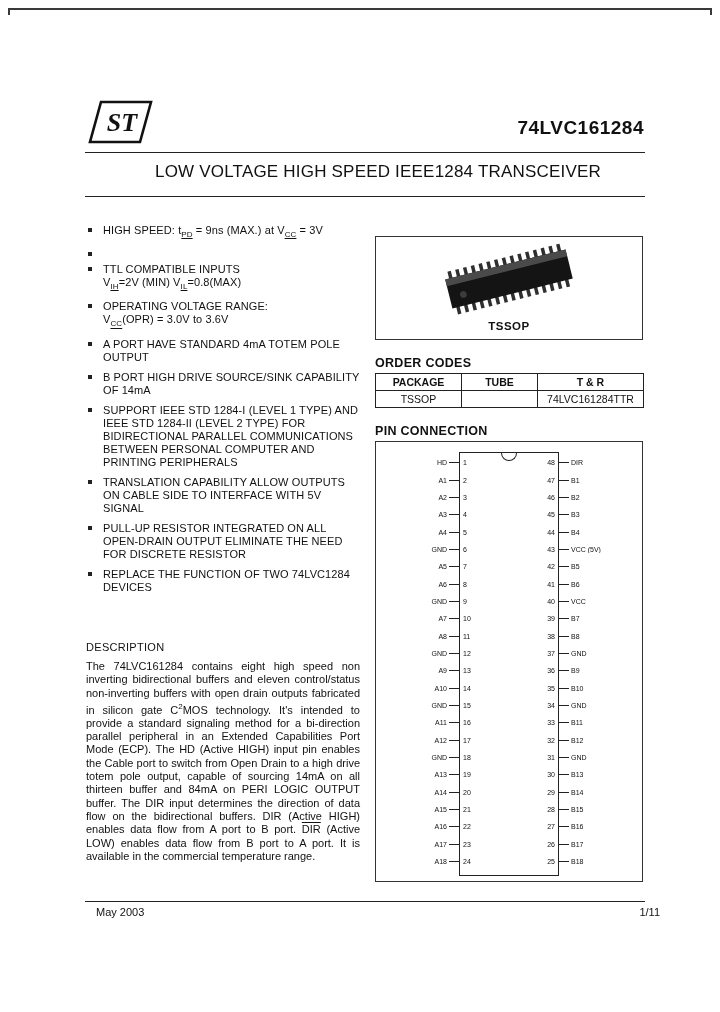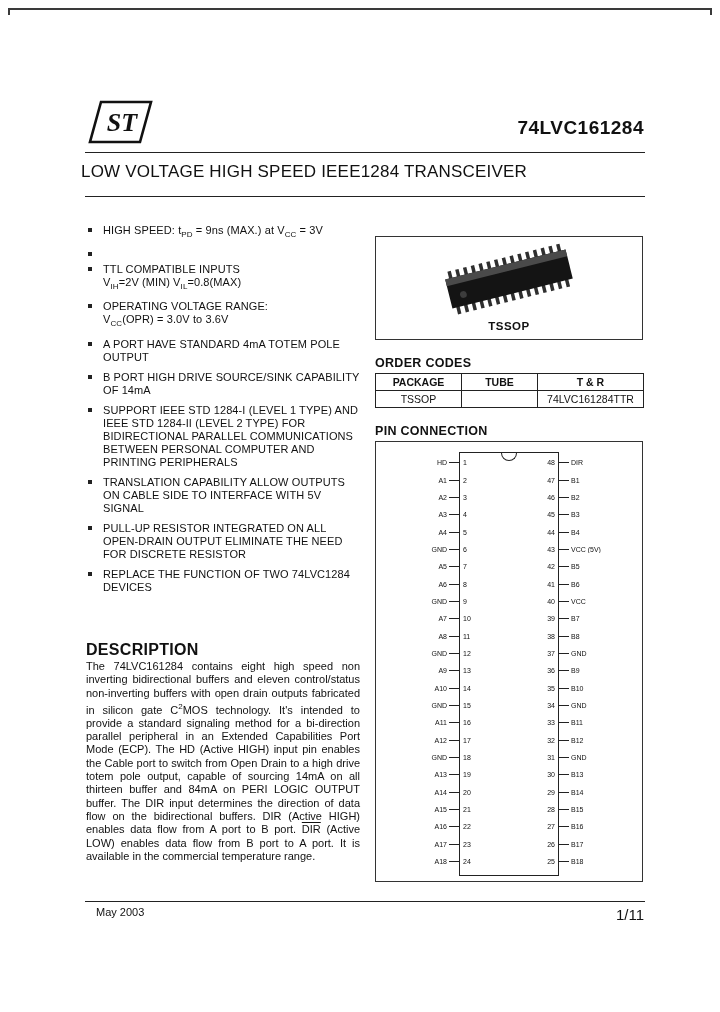--- a/index.html
+++ b/index.html
@@ -8,39 +8,39 @@
   
   .scan-top { position:absolute; top:8px; left:8px; right:8px; border-top:2px solid #3a3a3a; }
   .scan-tick { position:absolute; top:8px; width:2px; height:7px; background:#3a3a3a; }
   .scan-tick.l { left:8px; } .scan-tick.r { right:8px; }
 
   
   .logo-wrap { position:absolute; left:88px; top:98px; width:66px; height:50px; }
   .part-number { position:absolute; top:117px; right:76px; font-size:19px; font-weight:bold; letter-spacing:.5px; }
   .rule { position:absolute; left:85px; width:560px; border-top:1.5px solid #222; }
   .rule1 { top:152px; } .rule2 { top:196px; }
-  .subtitle { position:absolute; left:81px; top:162px; width:560px; font-size:17px; letter-spacing:.2px; }
+  .subtitle { position:absolute; left:98px; top:162px; width:560px; text-align:center; font-size:17px; letter-spacing:.2px; }
 
   
   .features { position:absolute; left:86px; top:224px; width:274px; list-style:none; }
   .features li { display:flex; margin-bottom:7px; font-size:11px; line-height:13px; }
   .blt { flex:0 0 4px; width:4px; height:4px; background:#222; margin:4px 11px 0 2px; }
-  .ftxt sub { font-size:8px; }
+  .ftxt sub { font-size:8px;text-decoration:underline; }
   .ftxt { letter-spacing:.1px; }
 
   
-  .desc-heading { position:absolute; left:86px; top:641px; font-size:16px; font-weight:bold; letter-spacing:.3px; }
+  .desc-heading { position:absolute; left:86px; top:641px; font-size:11px; font-weight:normal; letter-spacing:.3px; }
   .desc-body { position:absolute; left:86px; top:660px; width:274px; font-size:11px; line-height:13.3px; text-align:justify; }
   .desc-body sup { font-size:8px; }
   .ovl { text-decoration:overline; }
 
   
   .footer-rule { position:absolute; left:85px; right:75px; top:901px; border-top:1px solid #222; }
   .footer-date { position:absolute; left:86px; top:906px; font-size:11px;padding-left:10px; }
-  .footer-page { position:absolute; right:76px; top:906px; font-size:15px;text-align:right; }
+  .footer-page { position:absolute; right:60px; top:906px; font-size:11px;text-align:right; }
 
   
   .package-box { position:absolute; left:375px; top:236px; width:268px; height:104px; border:1px solid #333; }
   .package-label { position:absolute; left:0; right:0; bottom:7px; text-align:center; font-size:11.5px; font-weight:bold; letter-spacing:.5px; }
   .package-chip { position:absolute; left:0; top:2px; }
 
   .oc-heading { position:absolute; left:375px; top:356px; font-size:12.5px; font-weight:bold; letter-spacing:.3px; }
   .oc-table { position:absolute; left:375px; top:373px; width:268px; border-collapse:collapse; table-layout:fixed;border-radius:10px; }
   .oc-table th, .oc-table td { border:1px solid #222; text-align:center; font-size:10.5px; height:17px; padding:0 2px; overflow:hidden; white-space:nowrap; }
   .oc-table th { font-weight:bold; }

